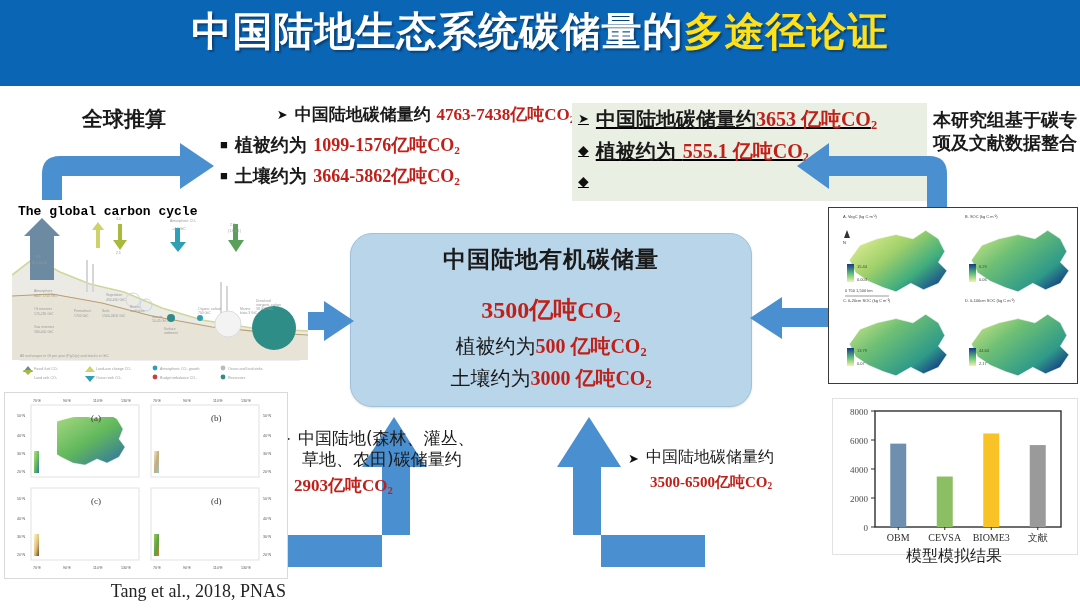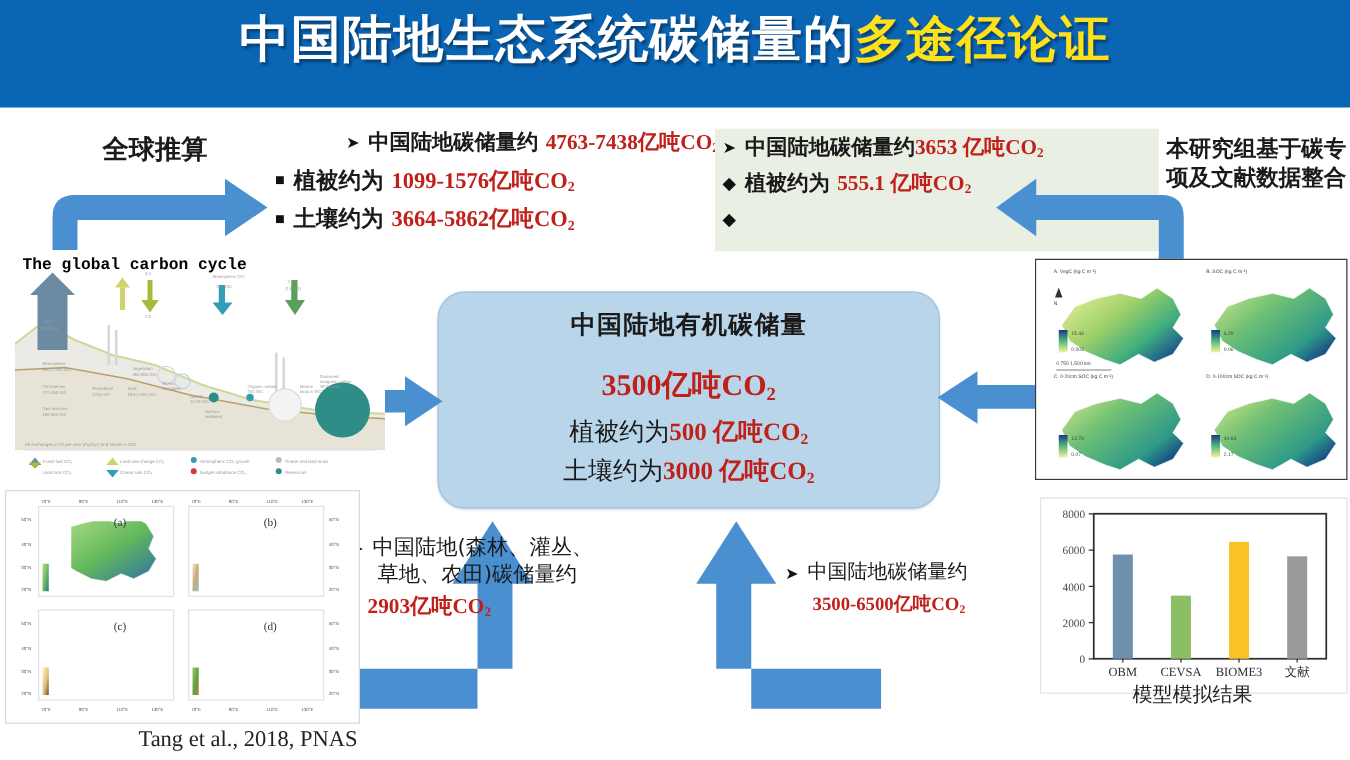--- a/index.html
+++ b/index.html
@@ -45,36 +45,36 @@
   .tl-list{position:absolute;left:220px;top:104px;width:355px;}
   .tl-list .bullet-row{margin-bottom:8px;font-size:18px;font-weight:bold;}
   .tl-list .bullet-row:first-child{font-size:17px;justify-content:flex-end;}
 
   
   .greenbox{
     position:absolute;left:572px;top:103px;width:355px;height:98px;
     background:#eaefe3;
   }
   .gr-list{position:absolute;left:578px;top:108px;width:350px;}
-  .gr-list .bullet-row{margin-bottom:7px;font-size:17px;font-weight:bold;}
+  .gr-list .bullet-row{margin-bottom:7px;font-size:20px;font-weight:bold;text-decoration:underline;}
 
   
   .right-note{
     position:absolute;left:932px;top:108px;width:146px;
     font-size:18px;font-weight:bold;line-height:1.28;text-align:center;
   }
 
   
   .centerbox{
     position:absolute;left:350px;top:233px;width:400px;height:172px;
     background:#b9d5ea;border:1px solid #9dc2de;border-radius:22px;
     box-shadow:0 1px 2px rgba(0,0,0,.12);
     display:flex;flex-direction:column;align-items:center;justify-content:center;
   }
-  .cb-h{font-size:20px;font-weight:bold;letter-spacing:1px;margin-bottom:19px;}
+  .cb-h{font-size:23px;font-weight:bold;letter-spacing:1px;margin-bottom:19px;}
   .cb-big{font-size:24px;margin-bottom:7px;}
   .cb-l{font-size:20px;margin-bottom:4px;}
 
   
   .arrowsvg{position:absolute;}
   .ar-fill{fill:#4a8fd0;}
 
   
   .bl-text{position:absolute;left:280px;top:428px;width:215px;font-size:17px;line-height:1.33;}
   .bl-text .bullet-row{align-items:flex-start;}

